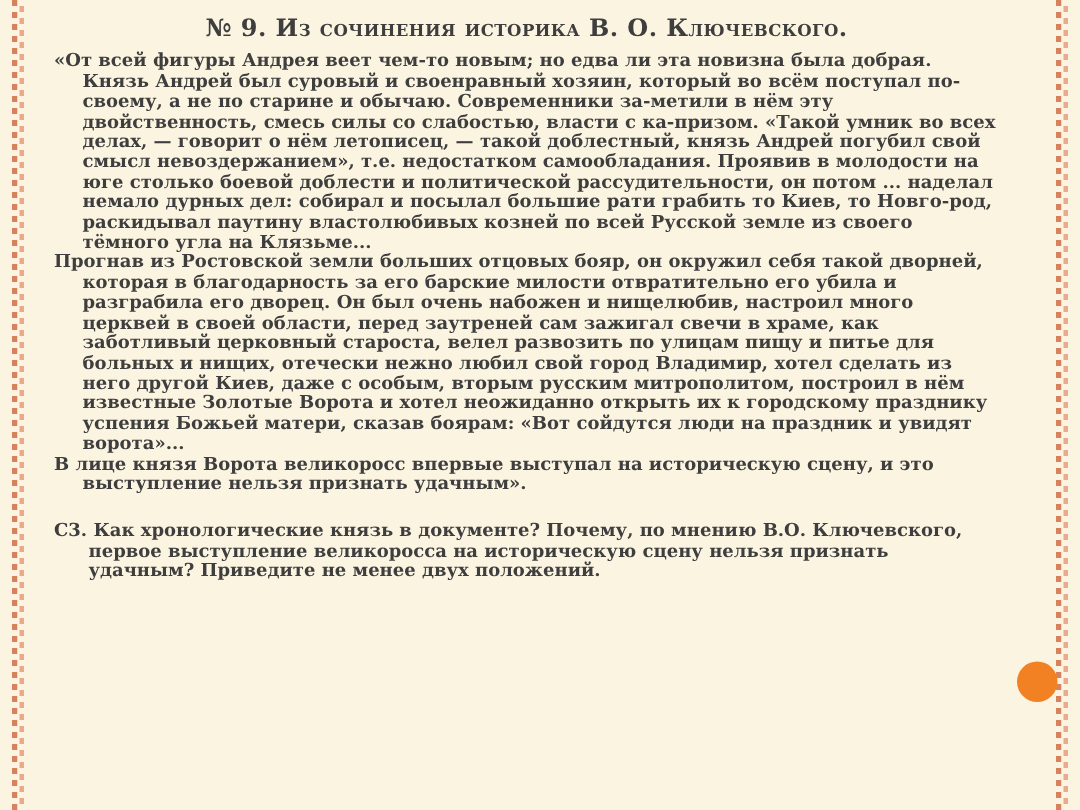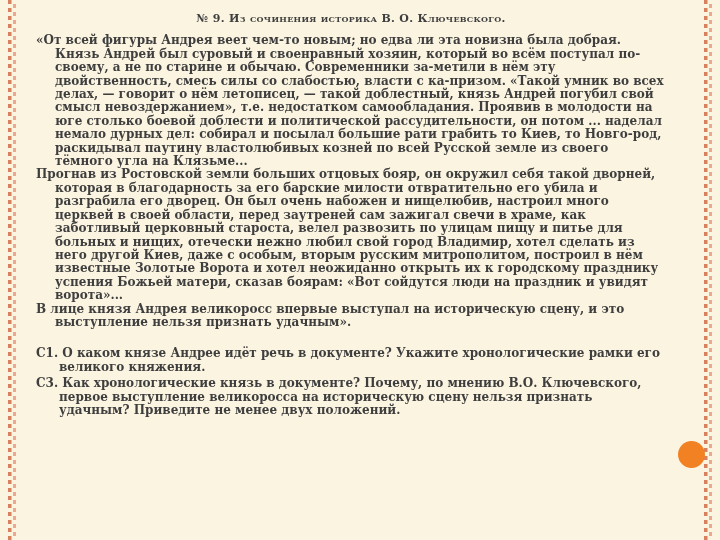--- a/index.html
+++ b/index.html
@@ -38,21 +38,21 @@
     left: 36px;
     top: 12px;
     width: 630px;
     color: var(--text-color, #3E3E3E);
     font-weight: 700;
     font-size: 12px;
     line-height: 13.4px;
   }
   .title {
     text-align: center;
-    font-size: 11px;
+    font-size: 16px;
     font-variant: small-caps;
     letter-spacing: 0.3px;
     margin-bottom: 9px;
   }
   .doc-para {
     padding-left: 19px;
     text-indent: -19px;
     text-align: left;
   }
   .questions { margin-top: 18px; }
@@ -70,20 +70,19 @@
 <div class="side-border right"></div>
 
 <div class="deco-circle"></div>
 
 <div class="content">
   <h1 class="title">№ 9. Из сочинения историка В. О. Ключевского.</h1>
 
   <div class="document-text">
       <p class="doc-para">«От всей фигуры Андрея веет чем-то новым; но едва ли эта новизна была добрая. Князь Андрей был суровый и своенравный хозяин, который во всём поступал по-своему, а не по старине и обычаю. Современники за-метили в нём эту двойственность, смесь силы со слабостью, власти с ка-призом. «Такой умник во всех делах, — говорит о нём летописец, — такой доблестный, князь Андрей погубил свой смысл невоздержанием», т.е. недостатком самообладания. Проявив в молодости на юге столько боевой доблести и политической рассудительности, он потом ... наделал немало дурных дел: собирал и посылал большие рати грабить то Киев, то Новго-род, раскидывал паутину властолюбивых козней по всей Русской земле из своего тёмного угла на Клязьме...</p>
       <p class="doc-para">Прогнав из Ростовской земли больших отцовых бояр, он окружил себя такой дворней, которая в благодарность за его барские милости отвратительно его убила и разграбила его дворец. Он был очень набожен и нищелюбив, настроил много церквей в своей области, перед заутреней сам зажигал свечи в храме, как заботливый церковный староста, велел развозить по улицам пищу и питье для больных и нищих, отечески нежно любил свой город Владимир, хотел сделать из него другой Киев, даже с особым, вторым русским митрополитом, построил в нём известные Золотые Ворота и хотел неожиданно открыть их к городскому празднику успения Божьей матери, сказав боярам: «Вот сойдутся люди на праздник и увидят ворота»...</p>
-      <p class="doc-para">В лице князя Андрея великоросс впервые выступал на историческую сцену, и это выступление нельзя признать удачным».</p>
+      <p class="doc-para">В лице князя Ворота великоросс впервые выступал на историческую сцену, и это выступление нельзя признать удачным».</p>
     </div>
 
   <div class="questions">
-      <p class="question">С1. О каком князе Андрее идёт речь в документе? Укажите хронологические рамки его великого княжения.</p>
       <p class="question">С3. Как хронологические князь в документе? Почему, по мнению В.О. Ключевского, первое выступление великоросса на историческую сцену нельзя признать удачным? Приведите не менее двух положений.</p>
     </div>
 </div>
 
 </body></html>

